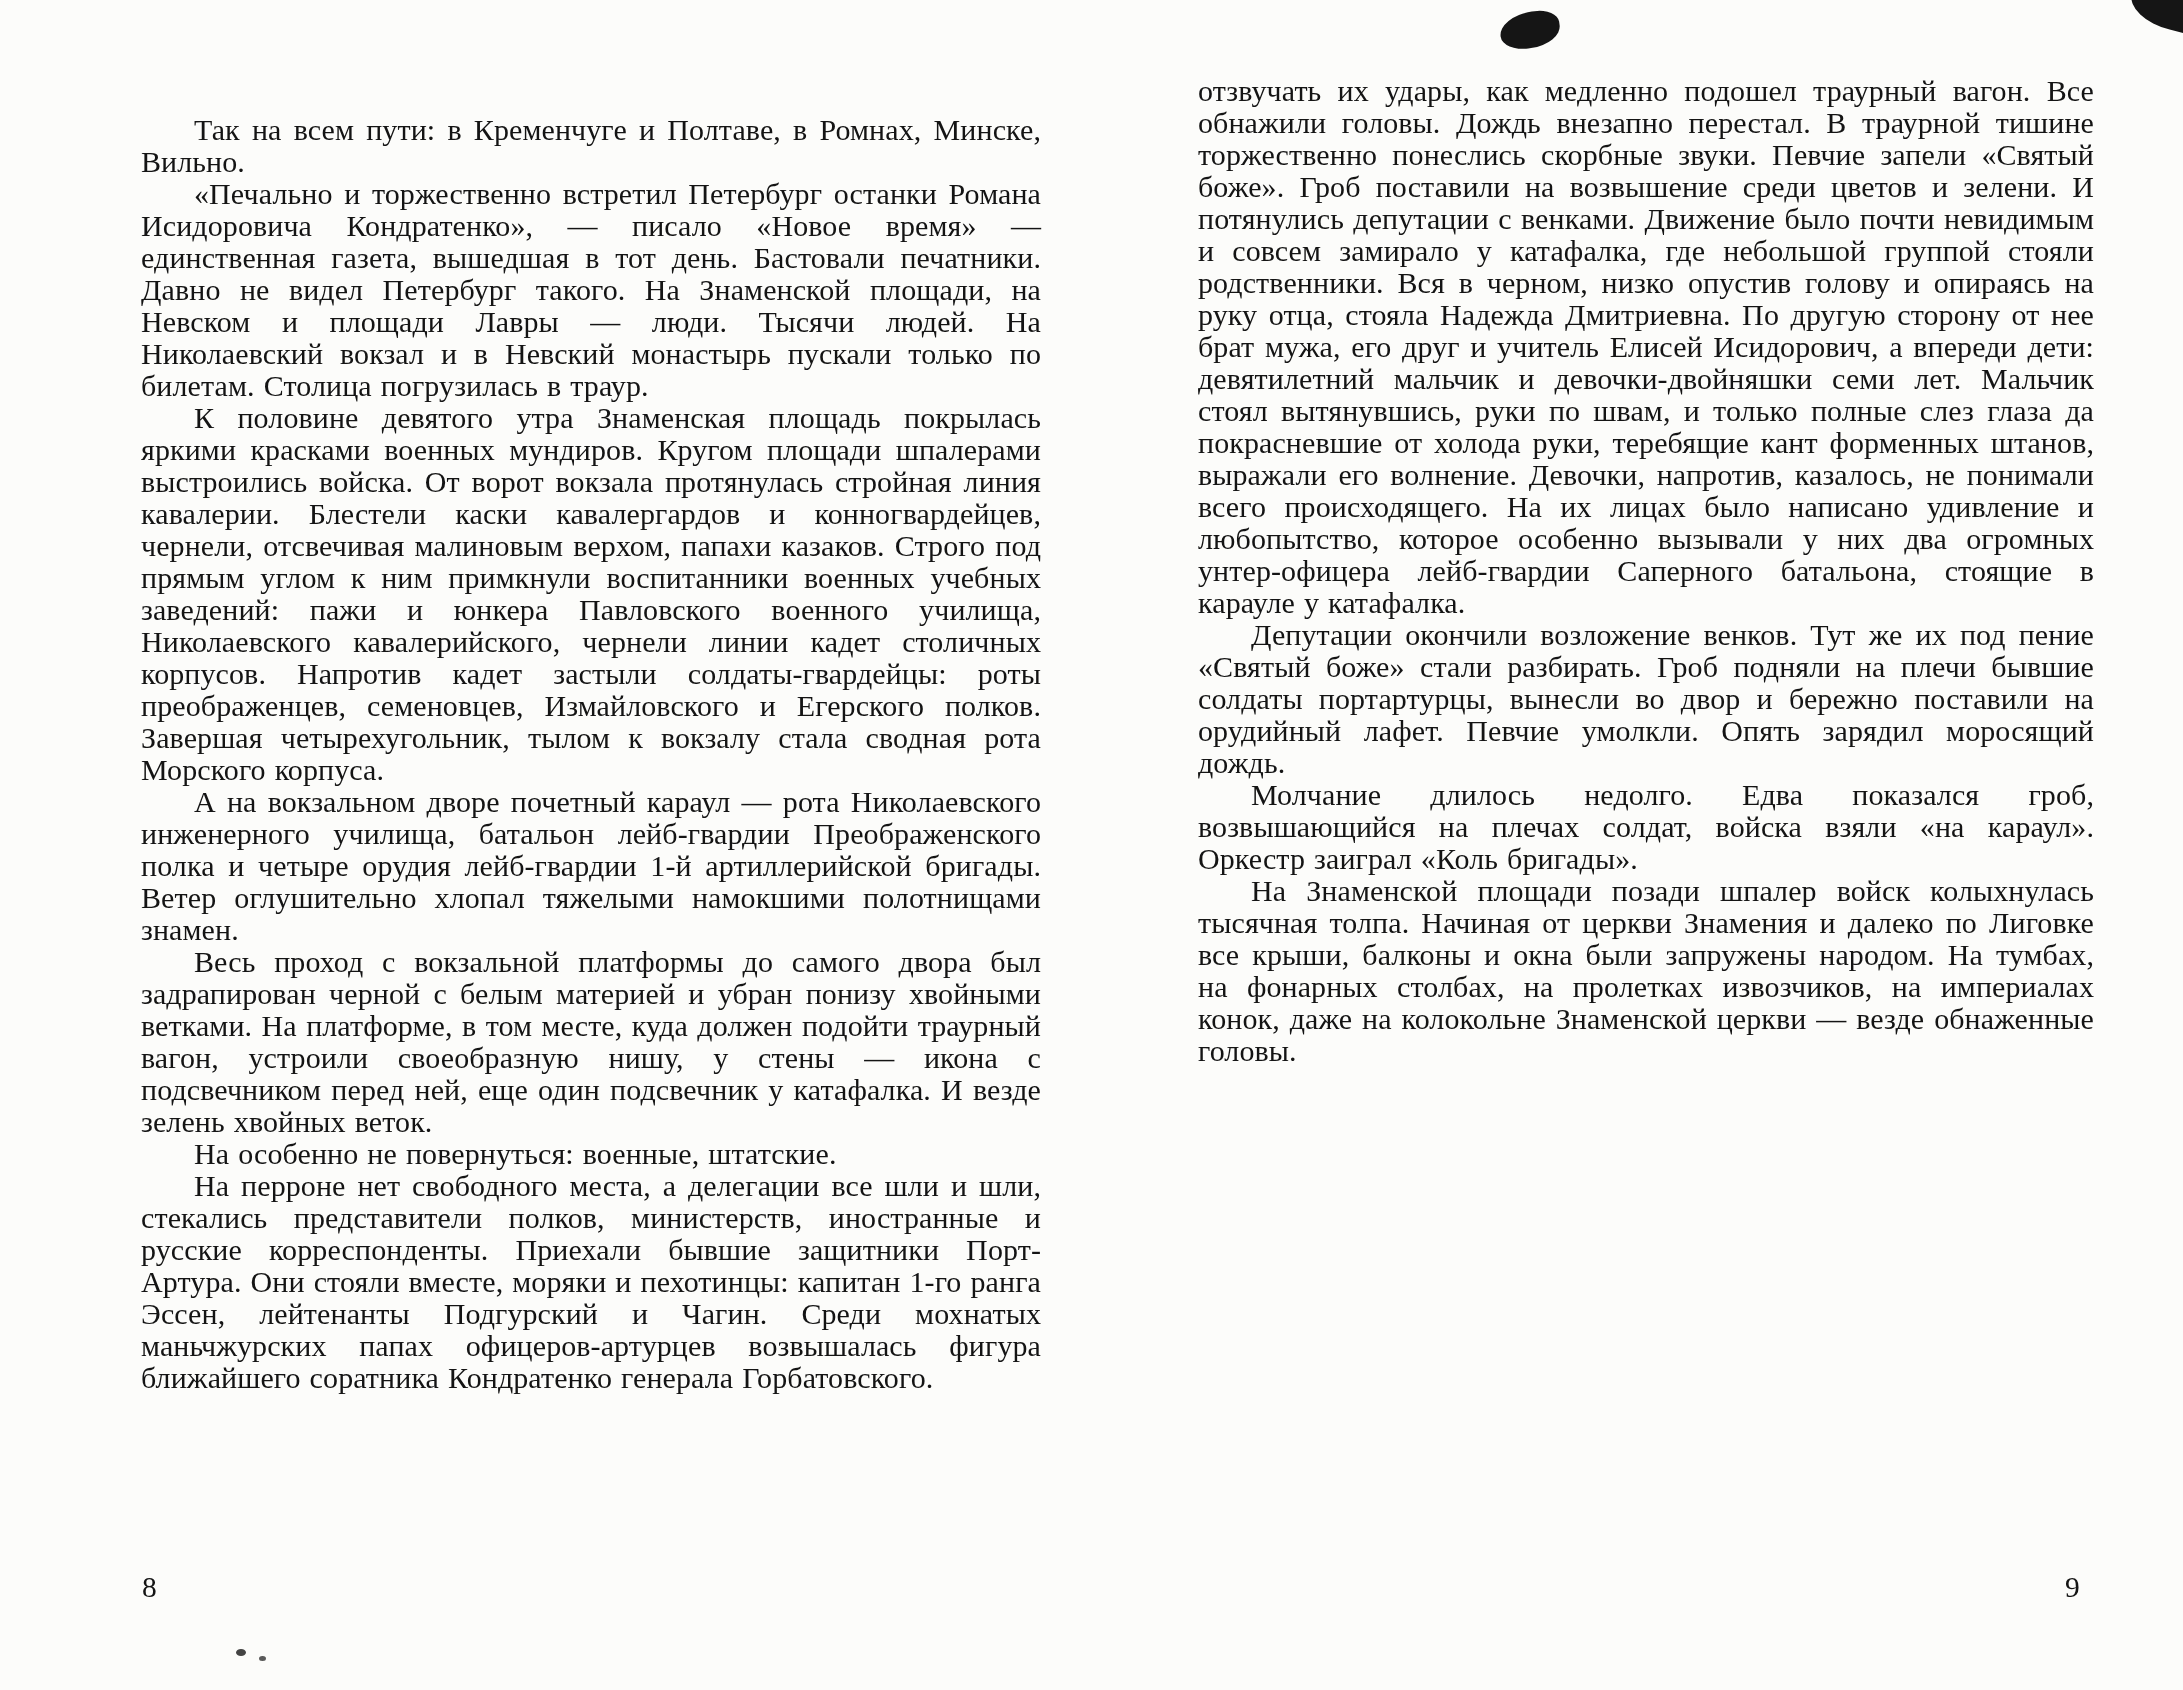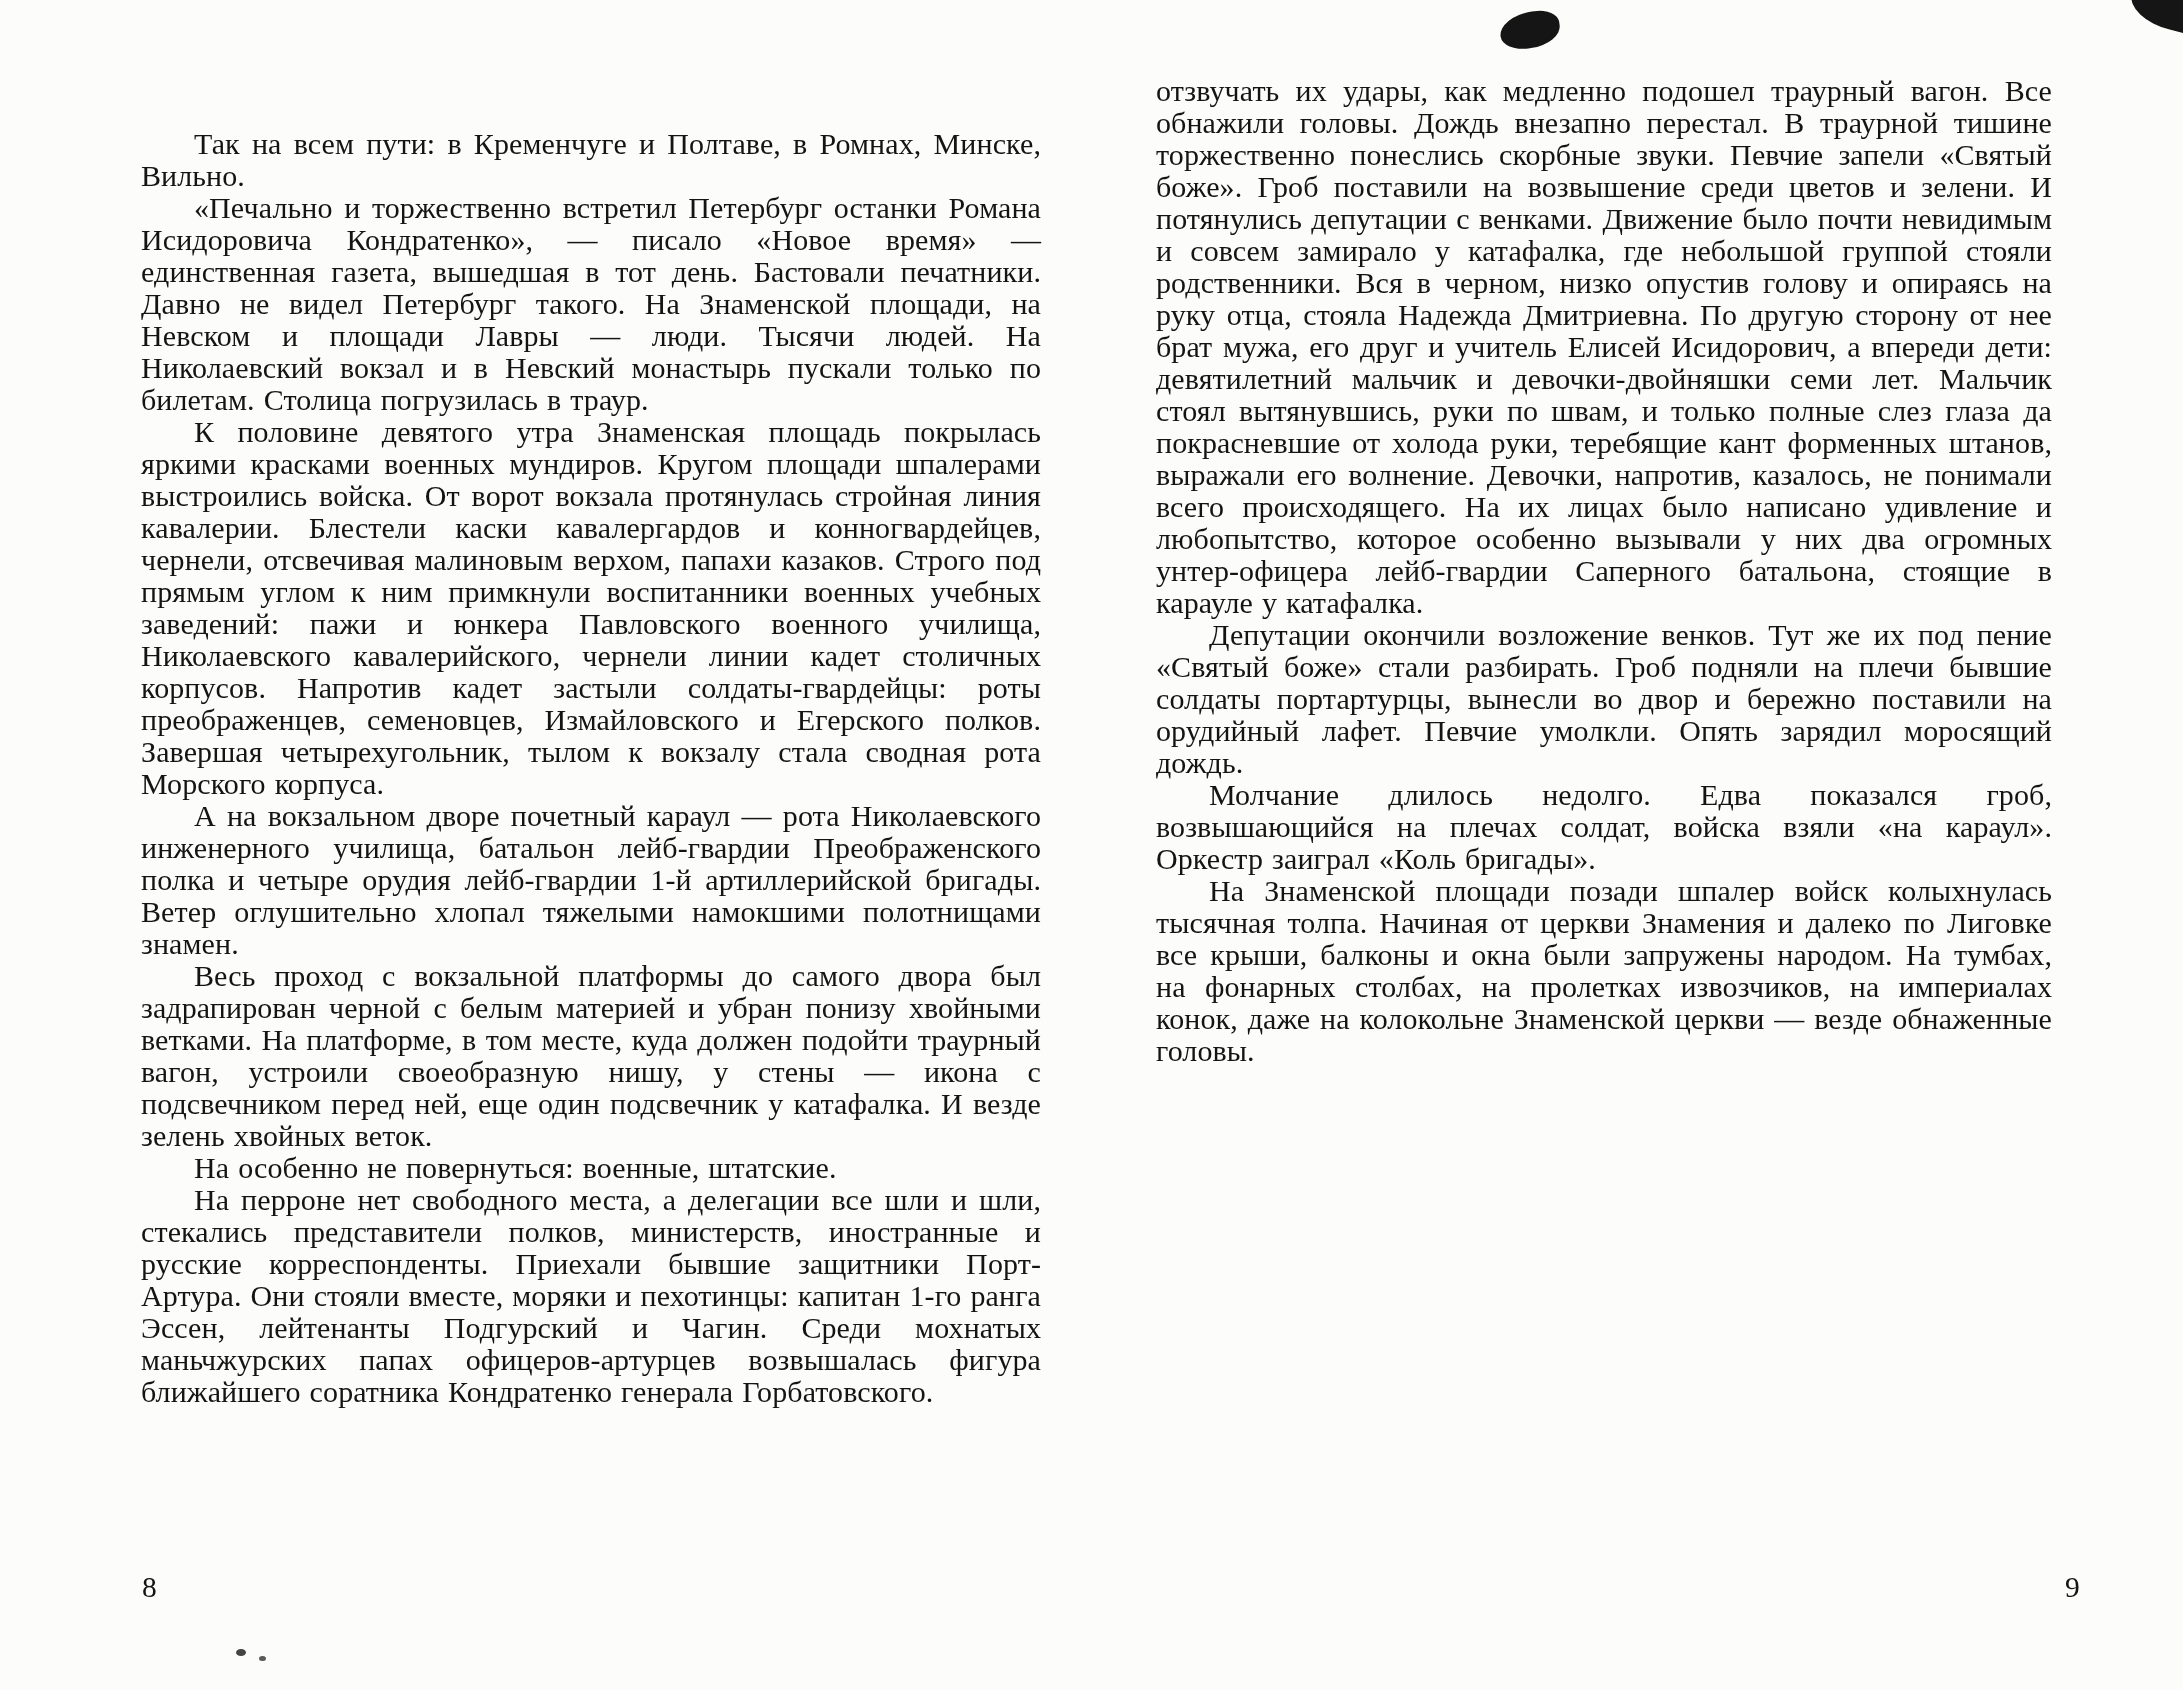--- a/index.html
+++ b/index.html
@@ -22,25 +22,25 @@
   .text-col {
     position: absolute;
     text-align: justify;
     font-size: 30px;
     line-height: 32px;
     letter-spacing: 0.1px;
     word-spacing: 1.4px;
   }
   .col-left {
     left: 141px;
-    top: 128px;
+    top: 114px;
     width: 900px;
   }
   .col-right {
-    left: 1156px;
+    left: 1198px;
     top: 75px;
     width: 896px;
   }
   .text-col p {
     margin: 0;
     padding: 0;
     text-indent: 53px;
   }
   .text-col p.noindent {
     text-indent: 0;

